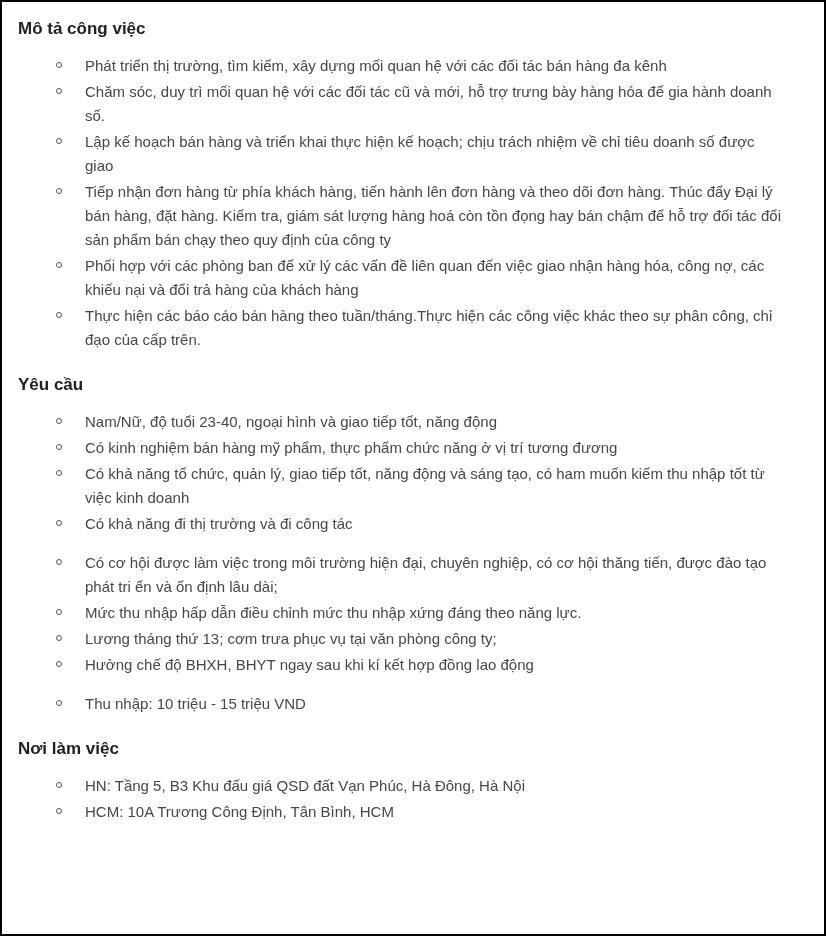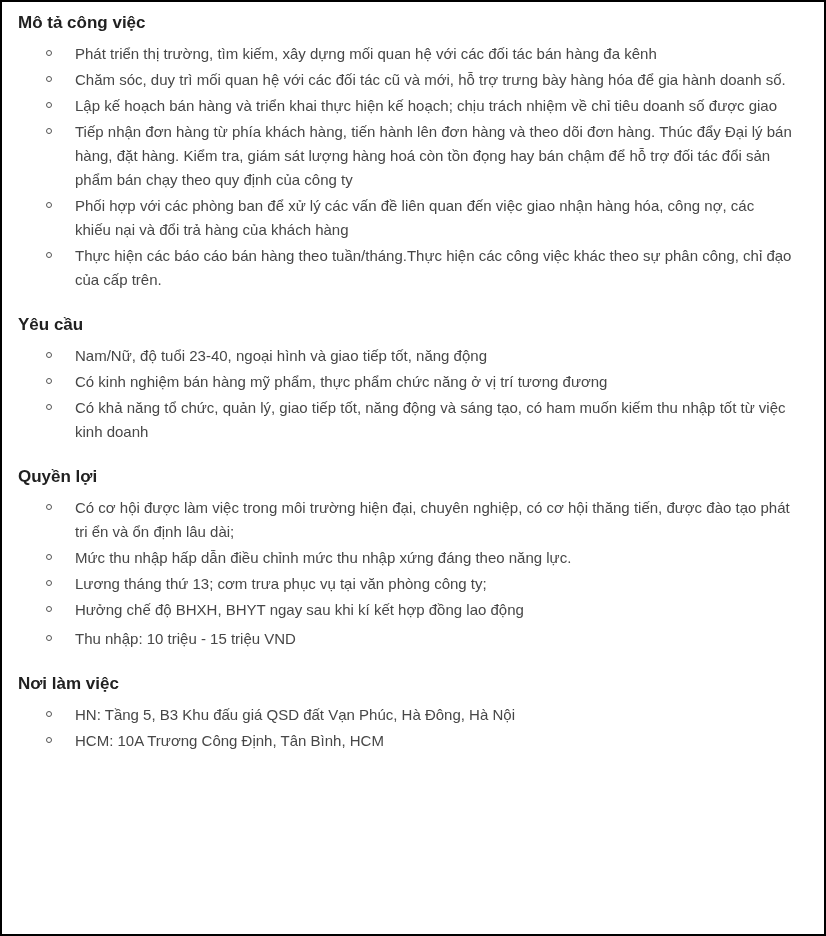--- a/index.html
+++ b/index.html
@@ -14,24 +14,24 @@
     overflow: hidden;
     font-family: "Liberation Sans", "DejaVu Sans", sans-serif;
   }
   .sec h2 {
     font-size: 17px;
     font-weight: 700;
     color: #212121;
     margin: 22px 0 9px 2px;
     line-height: 21px;
   }
-  .sec:first-child h2 { margin-top: 4px; }
+  .sec:first-child h2 { margin-top: 10px; }
   .sec ul {
     list-style: none;
-    margin: 5px;
+    margin: 15px;
     padding: 0 0 0 54px;
   }
   .sec li {
     position: relative;
     font-size: 15px;
     line-height: 24px;
     color: #474747;
     margin: 2px 0;
   }
   .sec li .bullet {
@@ -68,25 +68,25 @@
 
   <section class="sec">
     <h2>Yêu cầu</h2>
     <ul>
   <li><span class="bullet"></span><span class="txt">Nam/Nữ, độ tuổi 23-40, ngoại hình và giao tiếp tốt, năng động</span></li>
 
   <li><span class="bullet"></span><span class="txt">Có kinh nghiệm bán hàng mỹ phẩm, thực phẩm chức năng ở vị trí tương đương</span></li>
 
   <li><span class="bullet"></span><span class="txt">Có khả năng tổ chức, quản lý, giao tiếp tốt, năng động và sáng tạo, có ham muốn kiếm thu nhập tốt từ việc kinh doanh</span></li>
 
+  <li><span class="bullet"></span><span class="txt">Có khả năng đi thị trường và đi công tác</span></li>
 </ul>
   </section>
 
   <section class="sec">
-    <h2>Quyền lợi</h2>
     <ul>
   <li><span class="bullet"></span><span class="txt">Có cơ hội được làm việc trong môi trường hiện đại, chuyên nghiệp, có cơ hội thăng tiến, được đào tạo phát tri ển và ổn định lâu dài;</span></li>
 
   <li><span class="bullet"></span><span class="txt">Mức thu nhập hấp dẫn điều chỉnh mức thu nhập xứng đáng theo năng lực.</span></li>
 
   <li><span class="bullet"></span><span class="txt">Lương tháng thứ 13; cơm trưa phục vụ tại văn phòng công ty;</span></li>
 
 
   <li><span class="bullet"></span><span class="txt">Hưởng chế độ BHXH, BHYT ngay sau khi kí kết hợp đồng lao động</span></li>
 </ul>

